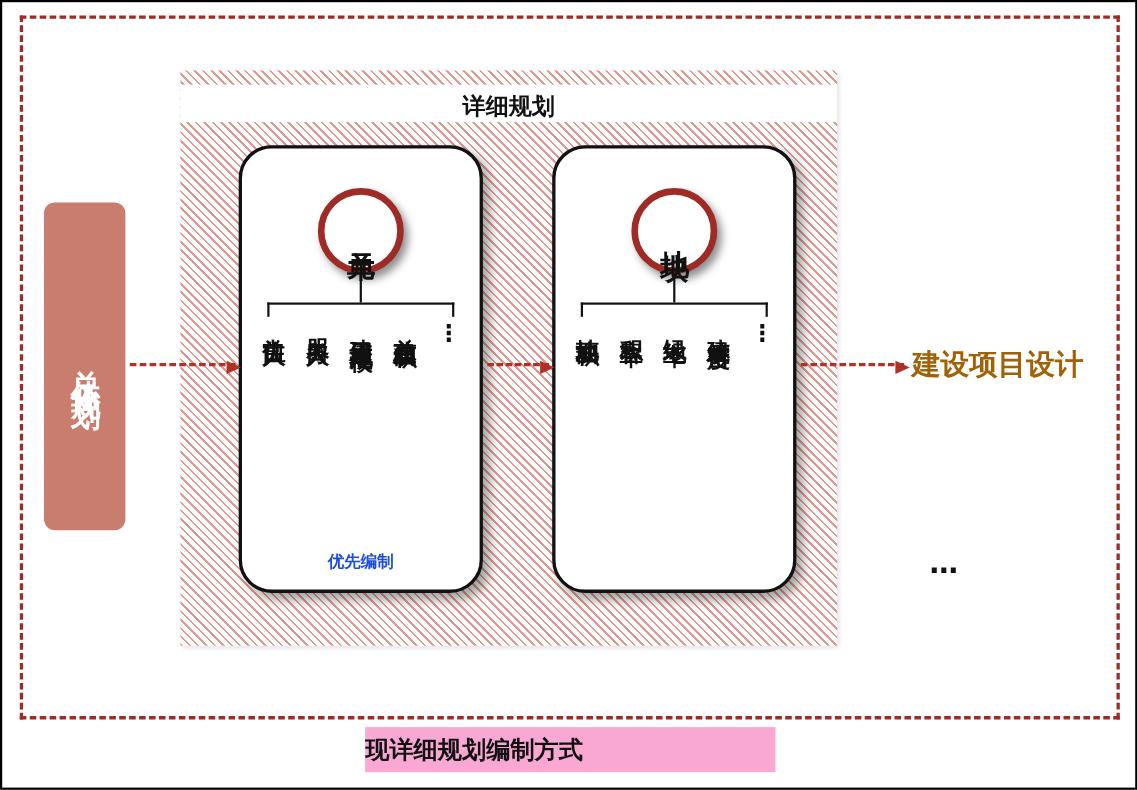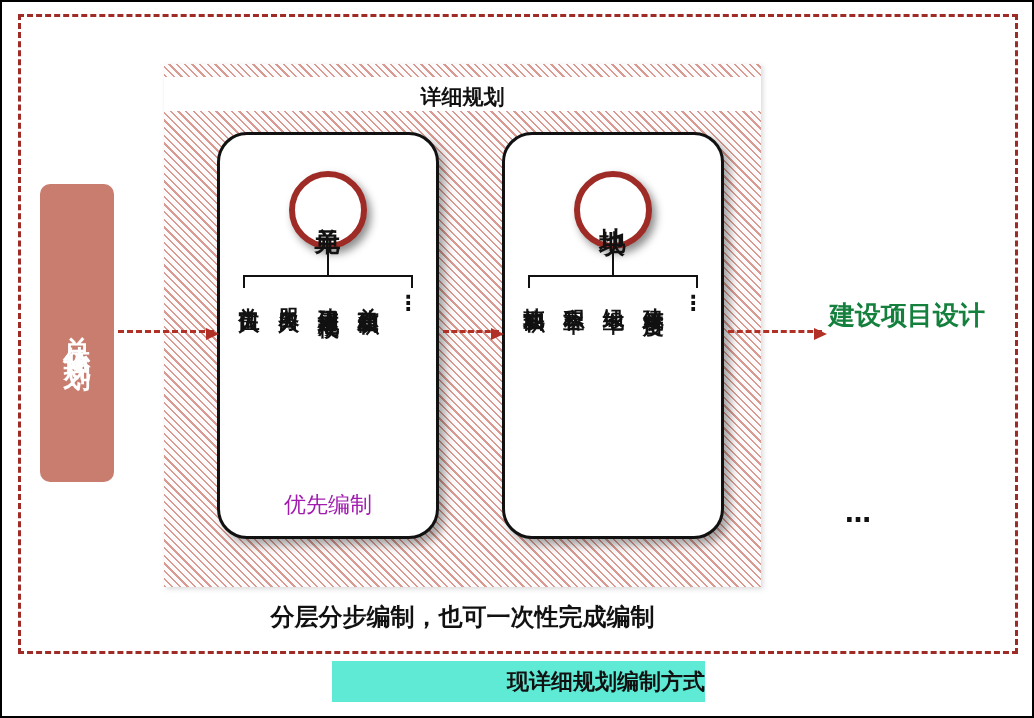--- a/index.html
+++ b/index.html
@@ -63,41 +63,41 @@
   .items {
     width:182px; margin-top:3px;
     display:flex; justify-content:space-between; align-items:flex-start;
   }
   .metric {
     writing-mode:vertical-rl; text-orientation:upright;
     font-size:21px; font-weight:600; color:#111; letter-spacing:2px; line-height:1.1;
   }
   .card-footer {
     position:absolute; bottom:16px; left:0; width:100%; text-align:center;
-    font-size:22px; font-weight:normal; color:#a21caf;
+    font-size:15px; font-weight:bold; color:#1d4ed8;
   }
   
   .arrow { position:absolute; height:0; border-top:3px dashed #b23127; }
   .arrow-head {
     position:absolute; right:-5px; top:-5px; width:0; height:0;
     border-left:13px solid #b23127;
     border-top:6.5px solid transparent; border-bottom:6.5px solid transparent;
   }
   .arrow1 { left:116px; top:328px; width:96px; }
   .arrow2 { left:441px; top:328px; width:56px; }
   .arrow3 { left:726px; top:328px; width:94px; }
-  .right-label { position:absolute; left:827px; top:296px; font-size:26px; font-weight:bold; color:#15803d; }
+  .right-label { position:absolute; left:827px; top:312px; font-size:26px; font-weight:bold; color:#a16207; }
   .dots { position:absolute; left:843px; top:496px; font-size:26px; font-weight:bold; color:#111; letter-spacing:2px; }
   .caption {
     position:absolute; left:162px; top:599px; width:597px; text-align:center;
     font-size:24px; font-weight:bold; color:#111;
   }
   .bottom-bar {
     position:absolute; left:330px; top:659px; width:373px; height:41px;
-    background:#5eead4; display:flex; align-items:center; justify-content:flex-end;
+    background:#f9a8d4; display:flex; align-items:center; justify-content:flex-start;
   }
   .bottom-bar-label { font-size:22px; font-weight:bold; color:#111; }
 </style>
 </head>
 <body>
 
 <div id="canvas">
 
   <div class="dashed-frame"></div>
 
@@ -152,19 +152,18 @@
   <div class="arrow arrow2">
     <span class="arrow-head"></span>
   </div>
   <div class="arrow arrow3">
     <span class="arrow-head"></span>
   </div>
 
   <div class="right-label">建设项目设计</div>
   <div class="dots">…</div>
 
-  <div class="caption">分层分步编制，也可一次性完成编制</div>
 
   <div class="bottom-bar">
     <div class="bottom-bar-label">现详细规划编制方式</div>
   </div>
 
 </div>
 
 </body></html>

